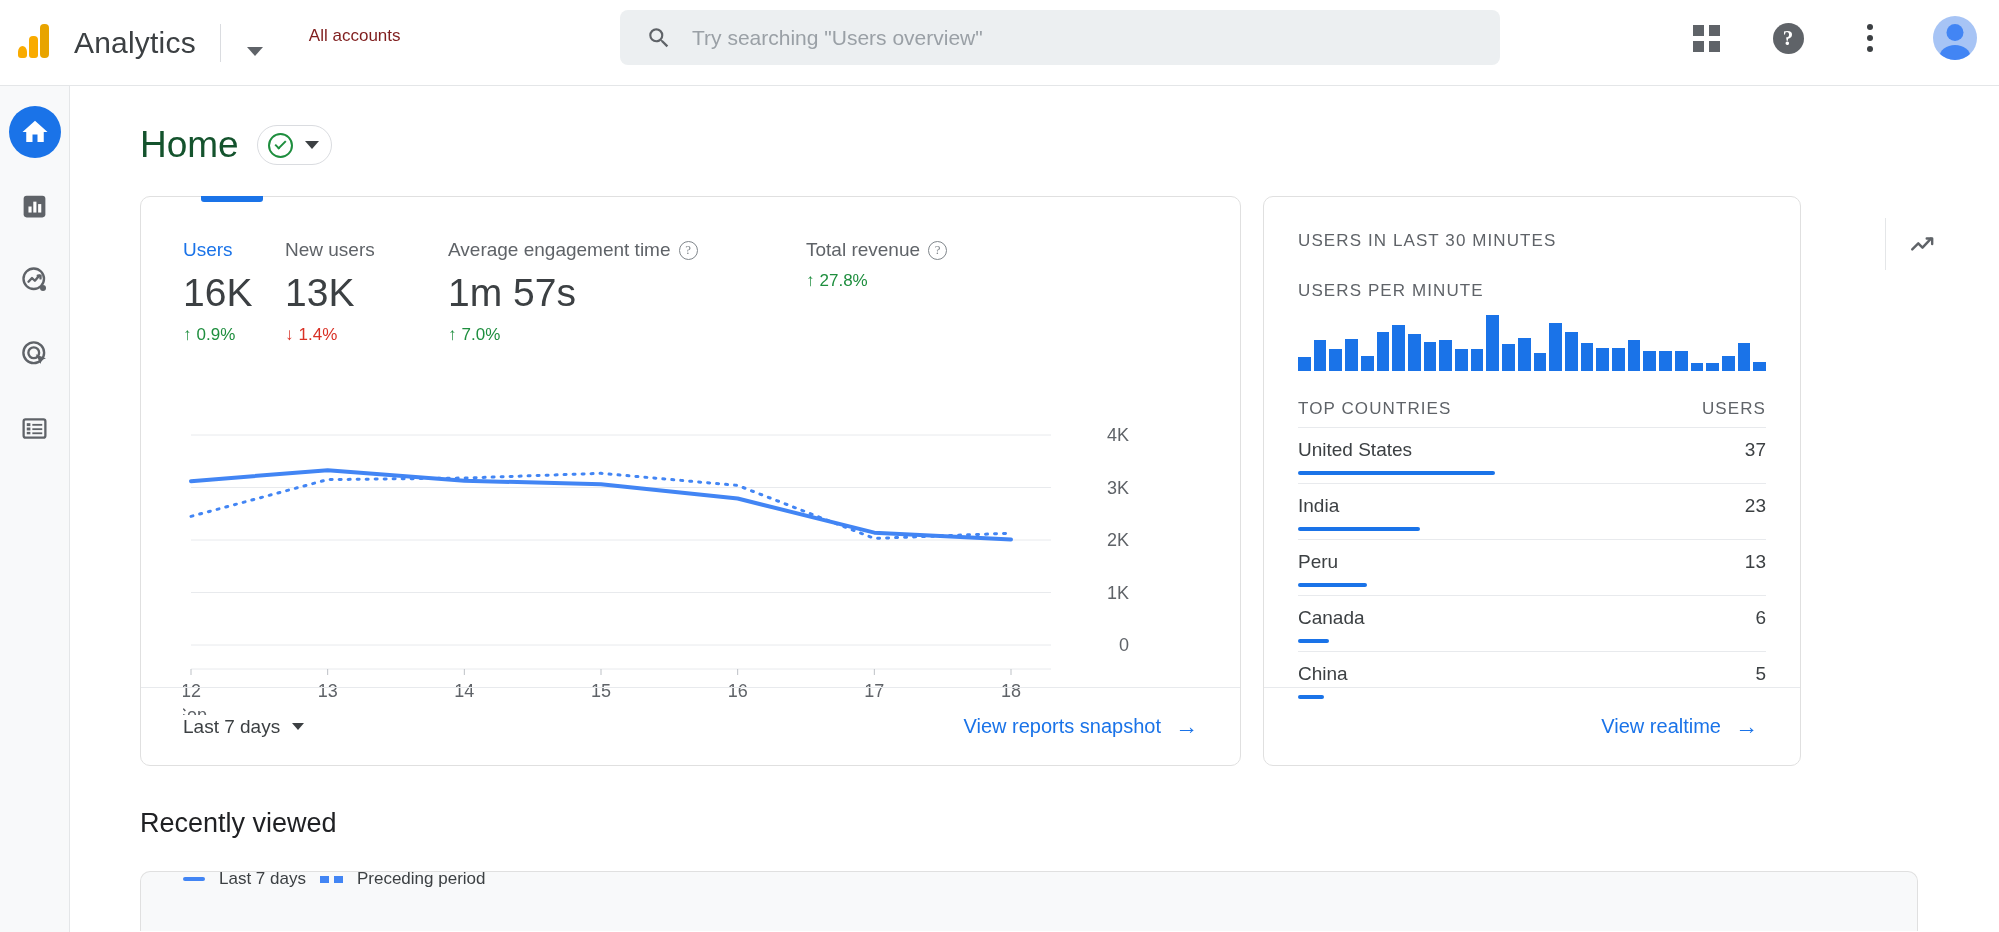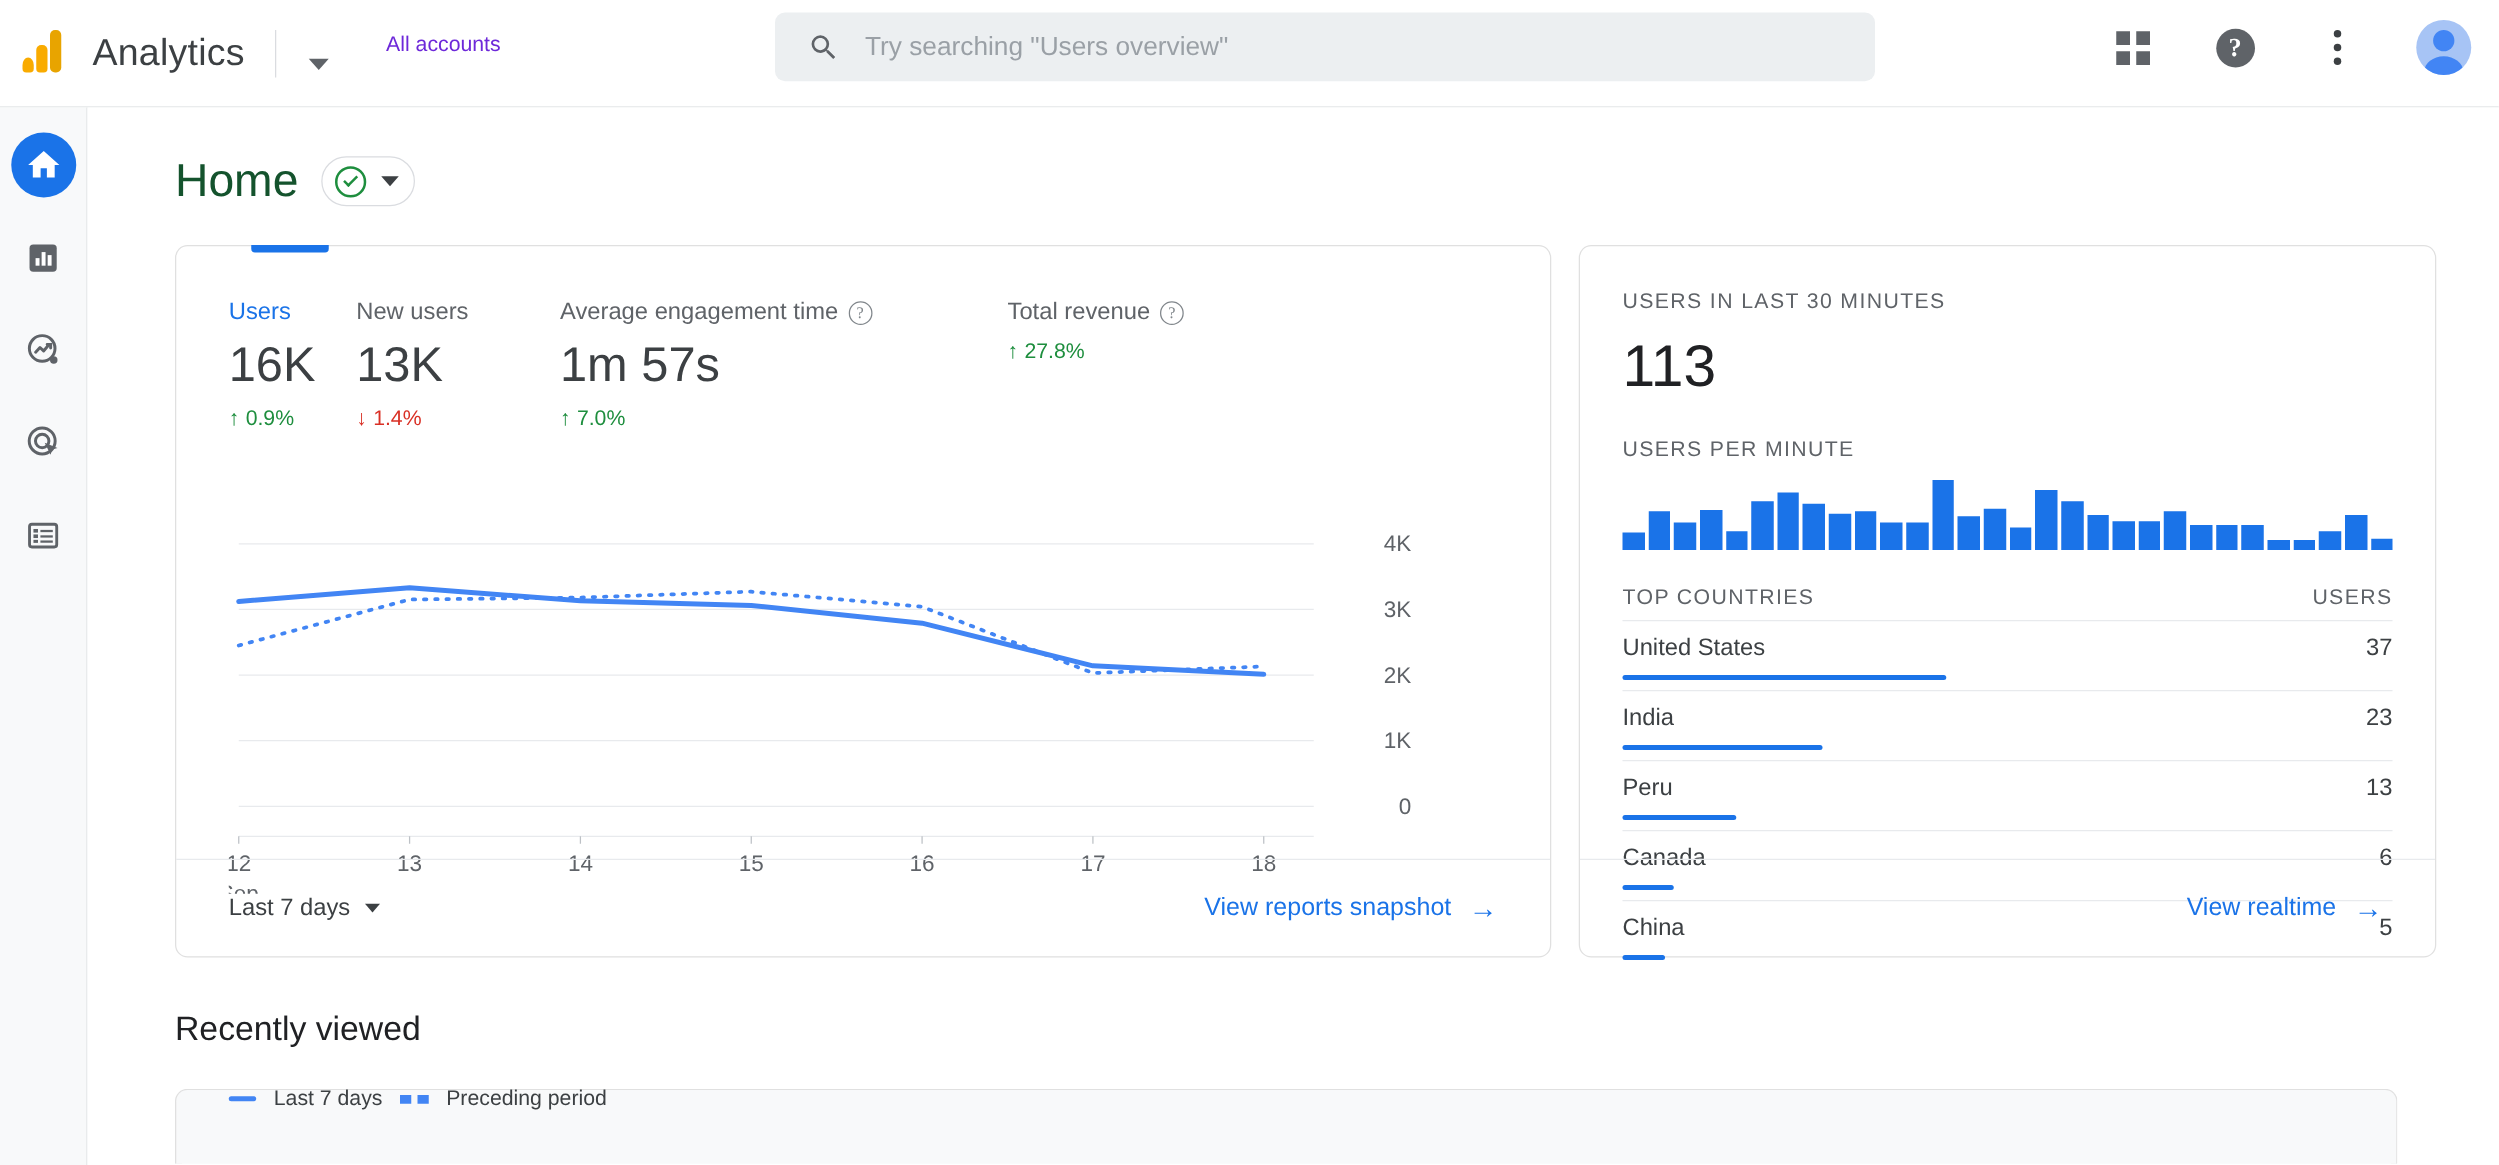--- a/index.html
+++ b/index.html
@@ -27,21 +27,21 @@
     margin-left: 14px;
     font-size: 30px; color: #3c4043; font-weight: 400; letter-spacing: .2px;
   }
   .vdivider { width: 1px; height: 38px; background: #dadce0; margin-left: 24px; }
   .acct-caret {
     margin-left: 26px; width: 0; height: 0;
     border-left: 8px solid transparent; border-right: 8px solid transparent;
     border-top: 9px solid #5f6368; margin-top: 18px; cursor: pointer;
   }
   .acct-label {
-    margin-left: 46px; font-size: 17px; color: #6d28d9; margin-top: -14px; white-space: nowrap;
+    margin-left: 46px; font-size: 17px; color: #7f1d1d; margin-top: -14px; white-space: nowrap;
   }
   .searchwrap {
     position: absolute; left: 620px; top: 10px;
     width: 880px; height: 55px;
     background: #eceff1; border-radius: 8px;
     display: flex; align-items: center;
   }
   .search-ic { margin-left: 26px; width: 26px; height: 26px; flex: 0 0 auto; }
   .search-input {
     border: none; outline: none; background: transparent;
@@ -106,21 +106,21 @@
     display: flex; align-items: center; justify-content: center; cursor: pointer;
     border-left: 1px solid #e4e6e8; padding-left: 22px;
   }
 
   
   .cards { display: flex; gap: 22px; padding: 30px 0 0 70px; }
   .card {
     background: #fff; border: 1px solid #e0e0e0; border-radius: 10px;
   }
   .card-left { width: 1101px; height: 570px; position: relative; }
-  .card-right { width: 686px; height: 570px; position: relative; padding: 34px 34px 0 34px; }
+  .card-right { width: 538px; height: 570px; position: relative; padding: 34px 34px 0 34px; }
 
   .tab-accent { position: absolute; top: -1px; left: 60px; width: 62px; height: 6px; background: #1a73e8; border-radius: 0 0 3px 3px; }
 
   .metrics { display: flex; padding: 42px 0 0 42px; gap: 0; }
   .metric { margin-right: 0; }
   .m-users { width: 102px; }
   .m-new   { width: 163px; }
   .m-eng   { width: 358px; }
   .m-rev   { width: 260px; }
   .m-label { font-size: 19px; color: #5f6368; display: flex; align-items: center; gap: 8px; white-space: nowrap; }
@@ -370,21 +370,20 @@
         </div>
         <div class="foot-link">
           <span>View reports snapshot</span>
           <span class="arrow-r">→</span>
         </div>
       </div>
     </div>
 
     <div class="card card-right">
       <div class="rt-label">USERS IN LAST 30 MINUTES</div>
-      <div class="rt-big">113</div>
       <div class="rt-sub">USERS PER MINUTE</div>
 
       <div class="spark" id="spark">
           <i style="height: 14px;"></i>
           <i style="height: 30.5455px;"></i>
           <i style="height: 21.6364px;"></i>
           <i style="height: 31.8182px;"></i>
           <i style="height: 15.2727px;"></i>
           <i style="height: 39.4545px;"></i>
           <i style="height: 45.8182px;"></i>

